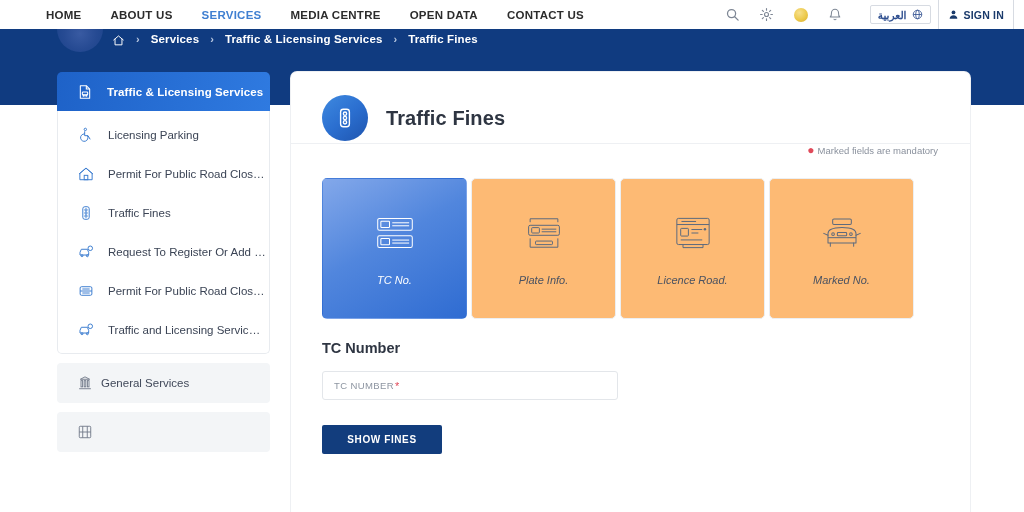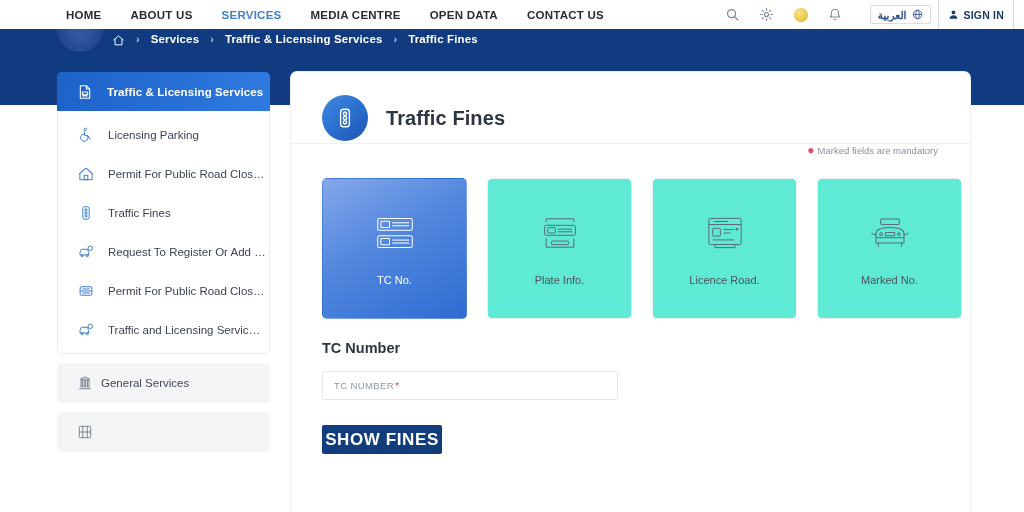--- a/index.html
+++ b/index.html
@@ -12,21 +12,21 @@
   }
 
   #page { position: relative; width: 1024px; height: 512px; background: #ffffff; }
 
   
   #topnav {
     position: absolute; left: 0; top: 0; width: 1024px; height: 29px;
     background: #ffffff;
     display: flex; align-items: center;
   }
-  .topnav-links { display: flex; align-items: center; margin-left: 66px; gap: 29px; }
+  .topnav-links { display: flex; align-items: center; margin-left: 46px; gap: 29px; }
   .topnav-link {
     font-size: 11.5px; font-weight: bold; letter-spacing: 0.25px;
     color: #2c2c2c; white-space: nowrap; cursor: pointer;
   }
   .topnav-link.active { color: #3f7fd1; }
 
   .topnav-right {
     position: absolute; right: 10px; top: 0; height: 29px;
     display: flex; align-items: center; gap: 0px;
   }
@@ -130,27 +130,27 @@
   #page-title { font-size: 20px; font-weight: bold; color: #2e3542; letter-spacing: .1px; }
 
   #mandatory {
     position: absolute; right: 32px; top: 72px;
     font-size: 9.5px; color: #8a919d; display: flex; align-items: center; gap: 3px;
   }
   #mandatory .star { color: #e04a5a; font-size: 12px; line-height: 1; }
 
   
   #tabs {
-    position: absolute; left: 31px; top: 106px; display: flex; gap: 20px;
+    position: absolute; left: 31px; top: 106px; display: flex; gap: 4px; font-style: italic;
   }
   .tabcard {
     width: 145px; height: 141px; border-radius: 5px;
     display: flex; flex-direction: column; align-items: center; justify-content: center;
     gap: 20px; cursor: pointer;
-    background: #5eead4; border: 1px solid #eceff2;
+    background: #fdba74; border: 1px solid #eceff2;
   }
   .tabcard.sel {
     background: linear-gradient(150deg, #83a8ea 0%, #5186dd 45%, #2f6cd2 100%);
     border-color: transparent;
   }
   .tabcard .tlabel { font-size: 11px; color: #4a5261; }
   .tabcard.sel .tlabel { color: #ffffff; }
   .ticon { height: 42px; display: flex; align-items: center; justify-content: center; }
 
   
@@ -162,21 +162,21 @@
     position: absolute; left: 31px; top: 299px; width: 296px; height: 29px;
     border: 1px solid #e3e6ea; border-radius: 3px; background: #fff;
     display: flex; align-items: center; padding-left: 11px;
   }
   #tc-input .ph { font-size: 9.5px; color: #8d95a1; letter-spacing: .4px; }
   #tc-input .req { color: #e04a5a; font-size: 11px; margin-left: 1px; vertical-align: super; }
 
   #show-fines {
     position: absolute; left: 31px; top: 353px;
     width: 120px; height: 29px; background: #123d7d; border: none; border-radius: 2px;
-    color: #ffffff; font-size: 17px; font-weight: bold; letter-spacing: .6px;
+    color: #ffffff; font-size: 10px; font-weight: bold; letter-spacing: .6px;
     font-family: "Liberation Sans", sans-serif; cursor: pointer;
   }
 </style>
 </head>
 <body>
 
 <div id="page">
 
   <div id="topnav">
     <div class="topnav-links">

